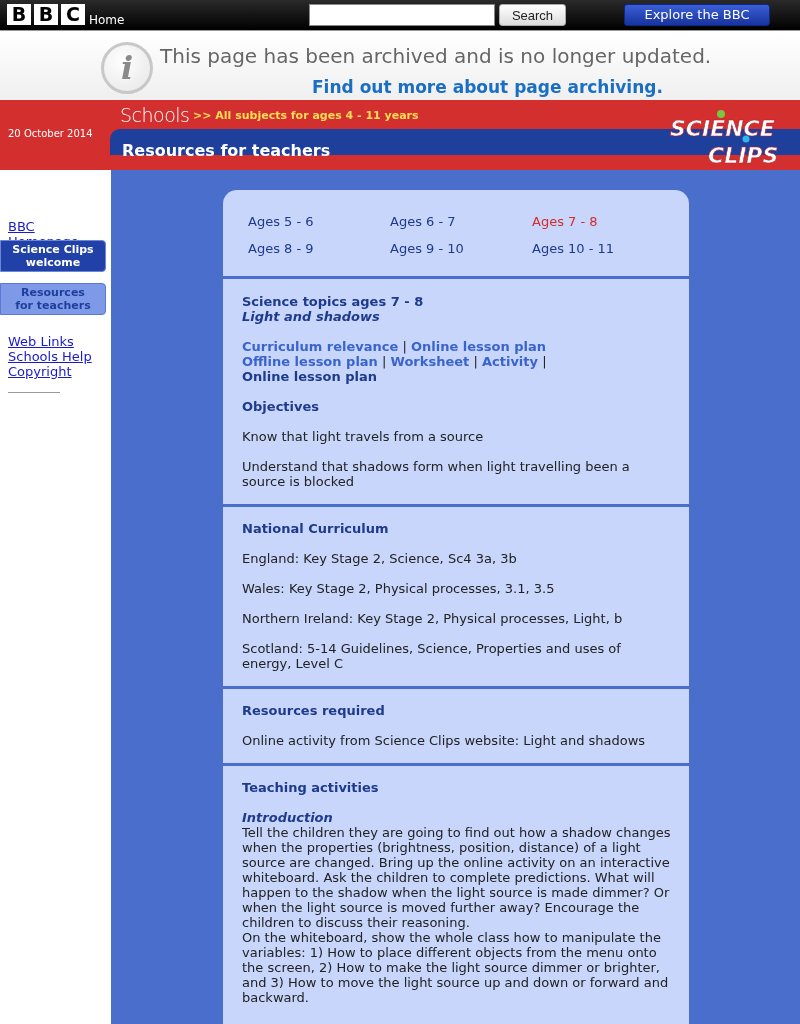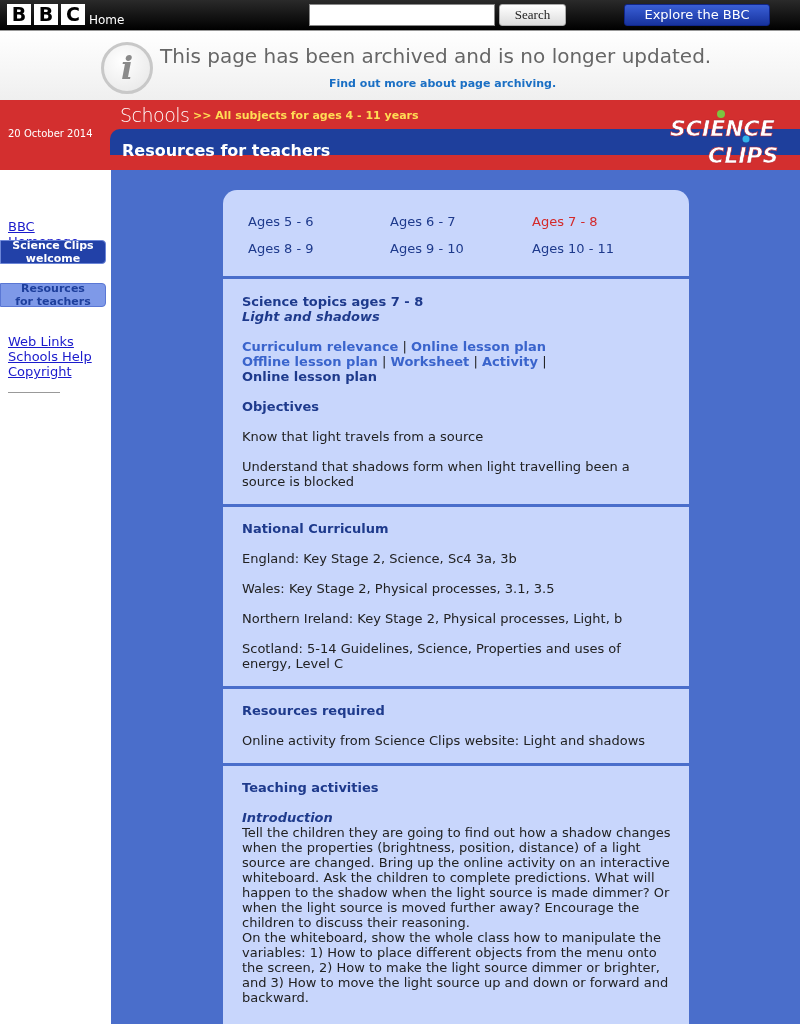--- a/index.html
+++ b/index.html
@@ -4,45 +4,45 @@
 <style>
   * { box-sizing: border-box; margin: 0; padding: 0; }
   html, body { width: 800px; height: 1024px; overflow: hidden; background: #ffffff; font-family: "DejaVu Sans", sans-serif; }
 
   
   .bbc-bar { position: absolute; left: 0; top: 0; width: 800px; height: 31px; background: linear-gradient(#2a2a2a, #000000); border-bottom: 1px solid #999; }
   .bbc-logo { position: absolute; left: 7px; top: 4px; display: flex; gap: 3px; }
   .bbc-block { width: 24px; height: 21px; background: #ffffff; color: #000; font-family: "DejaVu Sans", sans-serif; font-weight: bold; font-size: 19px; line-height: 21px; text-align: center; }
   .bbc-home { position: absolute; left: 89px; top: 13px; color: #ffffff; font-size: 12px; text-decoration: none; }
   .search-input { position: absolute; left: 309px; top: 4px; width: 186px; height: 22px; border: 1px solid #888; background: #fff; font-size: 12px; padding: 2px 4px; }
-  .search-button { position: absolute; left: 499px; top: 4px; width: 67px; height: 22px; border: 1px solid #aaa; border-radius: 3px; background: linear-gradient(#ffffff, #dcdcdc); font-family: Liberation Serif, serif; font-size: 13px; color: #222; cursor: pointer; }
+  .search-button { position: absolute; left: 499px; top: 4px; width: 67px; height: 22px; border: 1px solid #aaa; border-radius: 3px; background: linear-gradient(#ffffff, #dcdcdc); font-family: Liberation Sans, sans-serif; font-size: 13px; color: #222; cursor: pointer; }
   .explore-button { position: absolute; left: 624px; top: 4px; width: 146px; height: 22px; border-radius: 3px; background: linear-gradient(#3a5fd6, #17339e); color: #ffffff; font-size: 13px; line-height: 20px; text-align: center; border: 1px solid #10268a; }
 
   
   .archive-banner { position: absolute; left: 0; top: 32px; width: 800px; height: 68px; background: linear-gradient(#ffffff, #efefef); }
   .info-icon { position: absolute; left: 101px; top: 10px; width: 52px; height: 52px; border-radius: 50%; background: radial-gradient(circle at 40% 35%, #ffffff, #e5e5e5); border: 3px solid #c8c8c8; display: flex; align-items: center; justify-content: center; }
   .info-icon span { font-family: "DejaVu Serif", serif; font-style: italic; font-weight: bold; font-size: 32px; color: #8a8a8a; }
   .archive-title { position: absolute; left: 160px; top: 12px; font-size: 20px; color: #666666; white-space: nowrap; }
-  .archive-link { position: absolute; left: 329px; top: 45px; font-size: 11px; font-weight: bold; color: #1a6fc4; text-decoration: none; }
+  .archive-link { position: absolute; left: 312px; top: 45px; font-size: 17px; font-weight: bold; color: #1a6fc4; text-decoration: none; }
 
   
   .red-header { position: absolute; left: 0; top: 100px; width: 800px; height: 70px; background: #d32f2f; }
   .date-label { position: absolute; left: 8px; top: 28px; font-size: 10px; color: #ffffff; }
   .schools-word { position: absolute; left: 120px; top: 4px; font-size: 19px; color: #ffffff; font-weight: 300; letter-spacing: -0.5px; }
   .subjects-link { position: absolute; left: 193px; top: 9px; font-size: 11px; font-weight: bold; color: #ffdd55; text-decoration: none; }
   .blue-title-bar { position: absolute; left: 110px; top: 29px; width: 690px; height: 26px; background: #1e3f9c; border-top-left-radius: 10px; }
   .page-title { position: absolute; left: 12px; top: 12px; font-size: 16px; font-weight: bold; color: #ffffff; }
   .sc-logo { position: absolute; left: 668px; top: 6px; width: 120px; height: 62px; }
 
   
   .left-nav { position: absolute; left: 0; top: 170px; width: 111px; height: 854px; background: #ffffff; }
   .nav-link { display: block; color: #1a1acc; text-decoration: underline; font-size: 13px; line-height: 15px; }
   .nav-group-1 { position: absolute; left: 8px; top: 2px; margin-top: 47px; }
   .nav-group-2 { position: absolute; left: 8px; top: 164px; }
-  .nav-btn { position: absolute; left: 0; width: 106px; height: 24px; display: flex; align-items: center; justify-content: center; text-align: center; font-size: 11px; font-weight: bold; line-height: 13px; border-radius: 0 4px 4px 0; }
+  .nav-btn { position: absolute; left: 0; width: 106px; height: 32px; display: flex; align-items: center; justify-content: center; text-align: center; font-size: 11px; font-weight: bold; line-height: 13px; border-radius: 0 4px 4px 0; }
   .nav-btn-welcome { top: 70px; background: #2241a8; color: #ffffff; border: 1px solid #6c86d8; }
   .nav-btn-resources { top: 113px; background: #7e99e8; color: #1e3f9c; border: 1px solid #5a77d4; }
   .nav-divider { position: absolute; left: 8px; top: 222px; width: 52px; height: 1px; background: #999; }
 
   
   .main-bg { position: absolute; left: 111px; top: 170px; width: 689px; height: 854px; background: #4a6ecb; }
   .content-panel { position: absolute; left: 112px; top: 20px; width: 466px; height: 900px; background: #c8d6fc; border-radius: 14px 14px 0 0; }
   .ages-grid { position: absolute; left: 25px; top: 24px; width: 420px; display: grid; grid-template-columns: 142px 142px 136px; row-gap: 12px; }
   .age-link { font-size: 13px; font-weight: normal; color: #1e3a8c; text-decoration: none; line-height: 15px; }
   .age-link.active { color: #d42a2a; }

